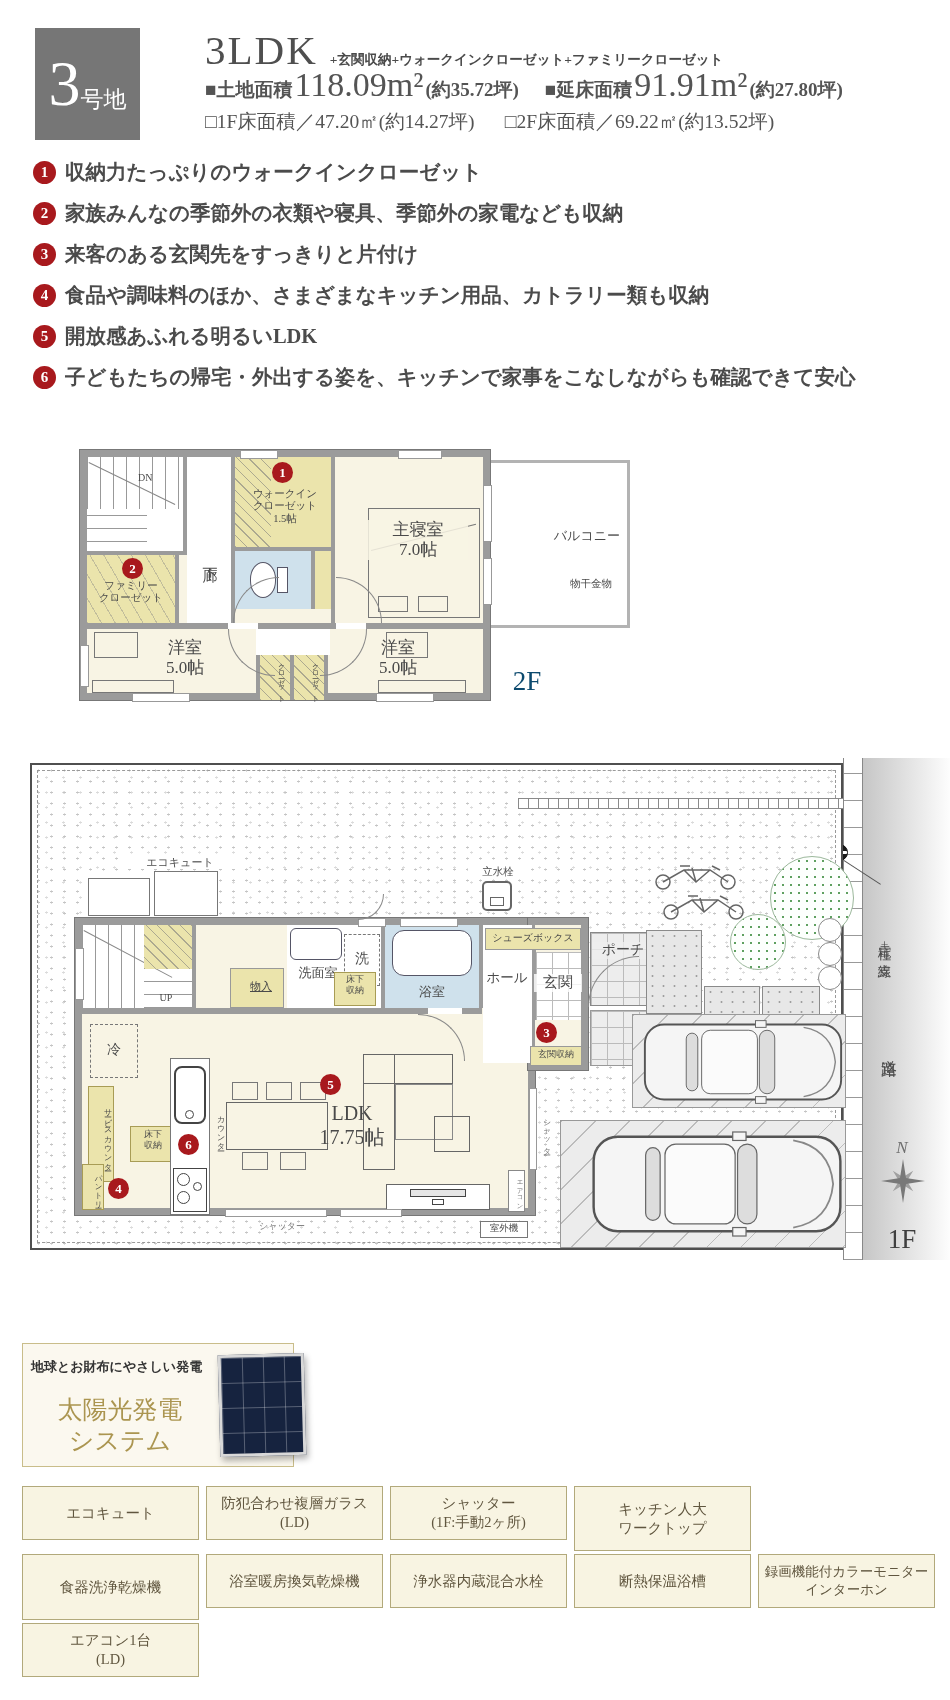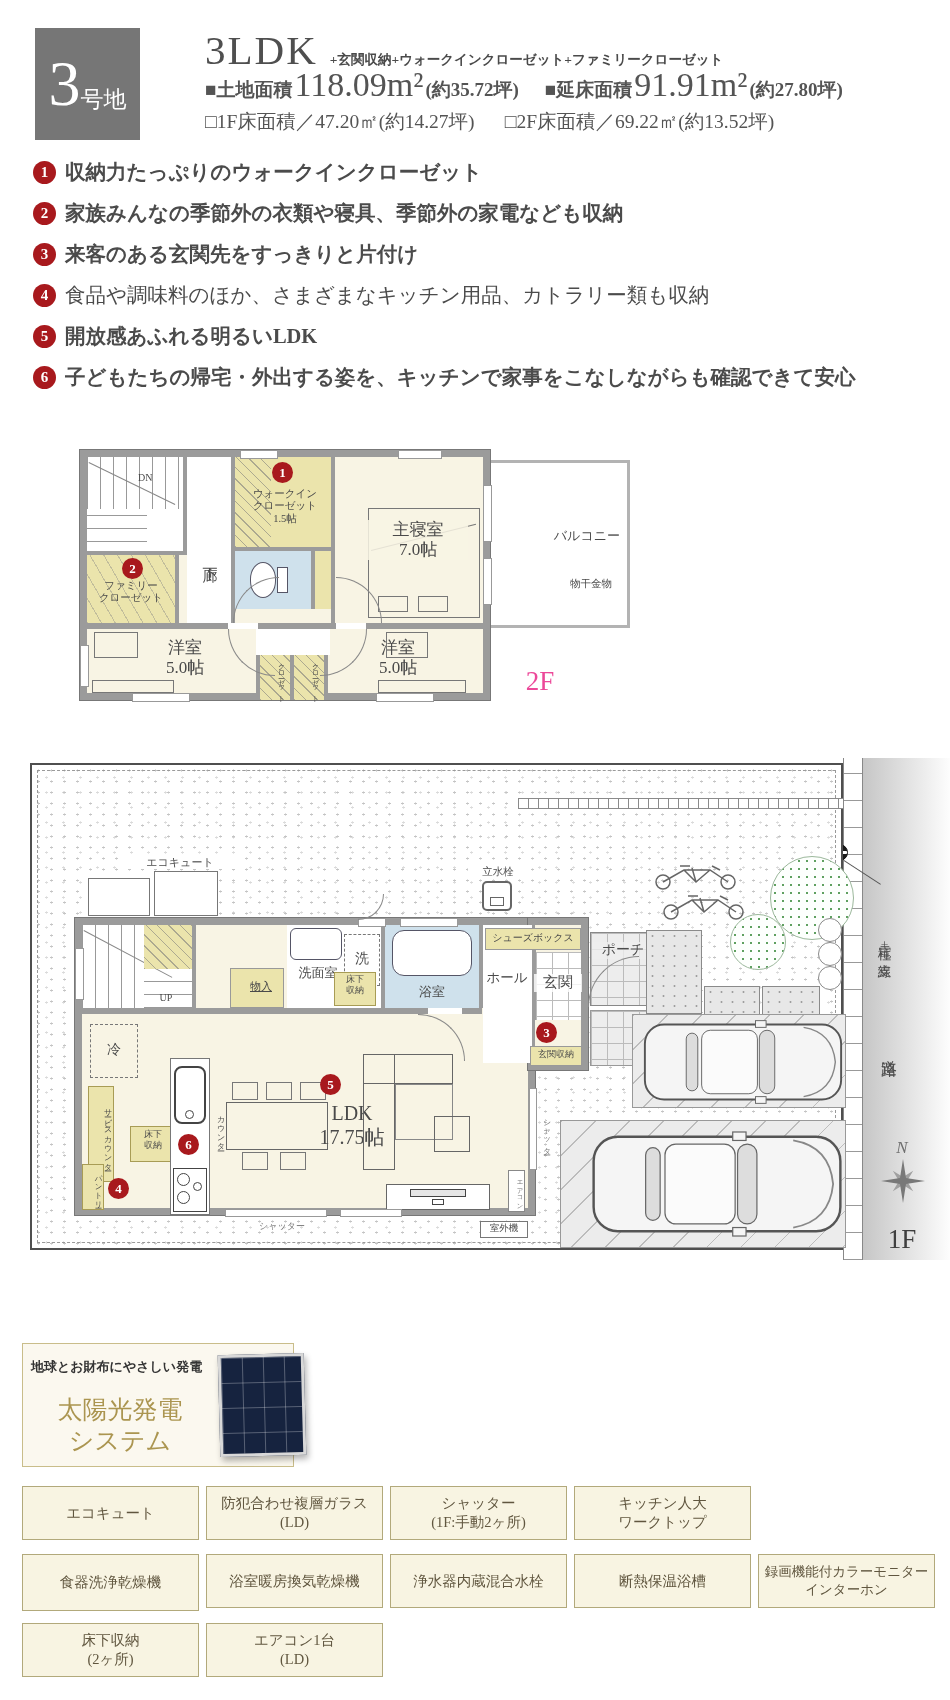--- a/index.html
+++ b/index.html
@@ -76,21 +76,21 @@
   <div style="display:flex;align-items:center;margin-bottom:13px;">
     <span class="fbdg">2</span>
     <span style="font-size:20.5px;font-weight:bold;color:#4b4b4b;">家族みんなの季節外の衣類や寝具、季節外の家電なども収納</span>
   </div>
   <div style="display:flex;align-items:center;margin-bottom:13px;">
     <span class="fbdg">3</span>
     <span style="font-size:20.5px;font-weight:bold;color:#4b4b4b;">来客のある玄関先をすっきりと片付け</span>
   </div>
   <div style="display:flex;align-items:center;margin-bottom:13px;">
     <span class="fbdg">4</span>
-    <span style="font-size:20.5px;font-weight:normal;color:#4b4b4b;">食品や調味料のほか、さまざまなキッチン用品、カトラリー類も収納</span>
+    <span style="font-size:20.5px;font-weight:bold;color:#4b4b4b;">食品や調味料のほか、さまざまなキッチン用品、カトラリー類も収納</span>
   </div>
   <div style="display:flex;align-items:center;margin-bottom:13px;">
     <span class="fbdg">5</span>
     <span style="font-size:20.5px;font-weight:bold;color:#4b4b4b;">開放感あふれる明るいLDK</span>
   </div>
   <div style="display:flex;align-items:center;">
     <span class="fbdg">6</span>
     <span style="font-size:20.5px;font-weight:bold;color:#4b4b4b;">子どもたちの帰宅・外出する姿を、キッチンで家事をこなしながらも確認できて安心</span>
   </div>
 </div>
@@ -170,21 +170,21 @@
   <div class="arc" style="left:153px;top:127px;width:45px;height:45px;border-top:1px solid #888;border-left:1px solid #888;border-top-left-radius:100%;"></div>
 
   <div class="win" style="left:160px;top:0;width:36px;height:7px;"></div>
   <div class="win" style="left:318px;top:0;width:42px;height:7px;"></div>
   <div class="win" style="left:0;top:195px;width:7px;height:40px;"></div>
   <div class="win" style="left:403px;top:35px;width:7px;height:55px;"></div>
   <div class="win" style="left:403px;top:108px;width:7px;height:45px;"></div>
   <div class="win" style="left:52px;top:243px;width:56px;height:7px;"></div>
   <div class="win" style="left:296px;top:243px;width:56px;height:7px;"></div>
 
-  <div class="lb" style="left:428px;top:216px;width:64px;font-size:27px;color:#ec4899;">2F</div>
+  <div class="lb" style="left:415px;top:216px;width:64px;font-size:27px;color:#0c4a6e;">2F</div>
 </div>
 
 <div class="abs" style="left:30px;top:758px;width:920px;height:505px;">
 
   <div class="abs" style="left:833px;top:0;width:87px;height:502px;background:linear-gradient(to right,#c6c6c6,#fdfdfd);"></div>
   <div class="abs" style="left:813px;top:0;width:20px;height:502px;background:#fff;border-left:1px solid #888;border-right:1px solid #888;background-image:repeating-linear-gradient(0deg,#999 0 1px,transparent 1px 27px);"></div>
   <div class="lb vert" style="left:838px;top:126px;width:24px;height:122px;font-size:13.5px;">電柱+支線</div>
   <div class="lb vert" style="left:842px;top:266px;width:26px;height:50px;font-size:16px;">道路</div>
   <div class="lb" style="left:856px;top:380px;width:32px;font-size:17px;font-style:italic;color:#6f6f6f;">N</div>
   <svg class="abs" style="left:850px;top:400px;" width="46" height="46" viewBox="0 0 46 46">
@@ -363,29 +363,27 @@
               background-image:linear-gradient(rgba(255,255,255,.28) 1px,transparent 1px),linear-gradient(90deg,rgba(255,255,255,.28) 1px,transparent 1px);
               background-size:21px 25px;box-shadow:2px 4px 6px rgba(0,0,0,.3);"></div>
 </div>
 
 <div class="abs" style="left:22px;top:1486px;display:flex;gap:7px;">
   <div class="box-eq" style="width:177px;height:54px;">エコキュート</div>
   <div class="box-eq" style="width:177px;height:54px;">防犯合わせ複層ガラス
 (LD)</div>
   <div class="box-eq" style="width:177px;height:54px;">シャッター
 (1F:手動2ヶ所)</div>
-  <div class="box-eq" style="width:177px;height:54px;">キッチン人大
+  <div class="box-eq" style="width:177px;height:65px;">キッチン人大
 ワークトップ</div>
 </div>
 <div class="abs" style="left:22px;top:1554px;display:flex;gap:7px;">
-  <div class="box-eq" style="width:177px;height:57px;">食器洗浄乾燥機</div>
+  <div class="box-eq" style="width:177px;height:66px;">食器洗浄乾燥機</div>
   <div class="box-eq" style="width:177px;height:54px;">浴室暖房換気乾燥機</div>
   <div class="box-eq" style="width:177px;height:54px;">浄水器内蔵混合水栓</div>
   <div class="box-eq" style="width:177px;height:54px;">断熱保温浴槽</div>
   <div class="box-eq" style="width:177px;height:54px;font-size:13.5px;">録画機能付カラーモニター
 インターホン</div>
 </div>
 <div class="abs" style="left:22px;top:1623px;display:flex;gap:7px;">
-  <div class="box-eq" style="width:177px;height:54px;">床下収納
-(2ヶ所)</div>
   <div class="box-eq" style="width:177px;height:54px;">エアコン1台
 (LD)</div>
 </div>
 
 </body></html>

